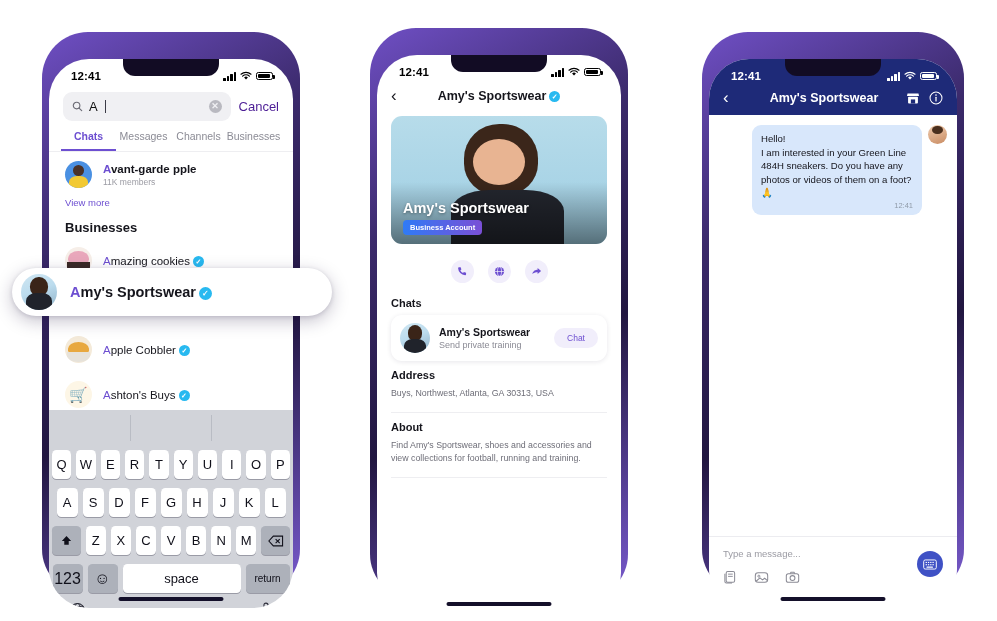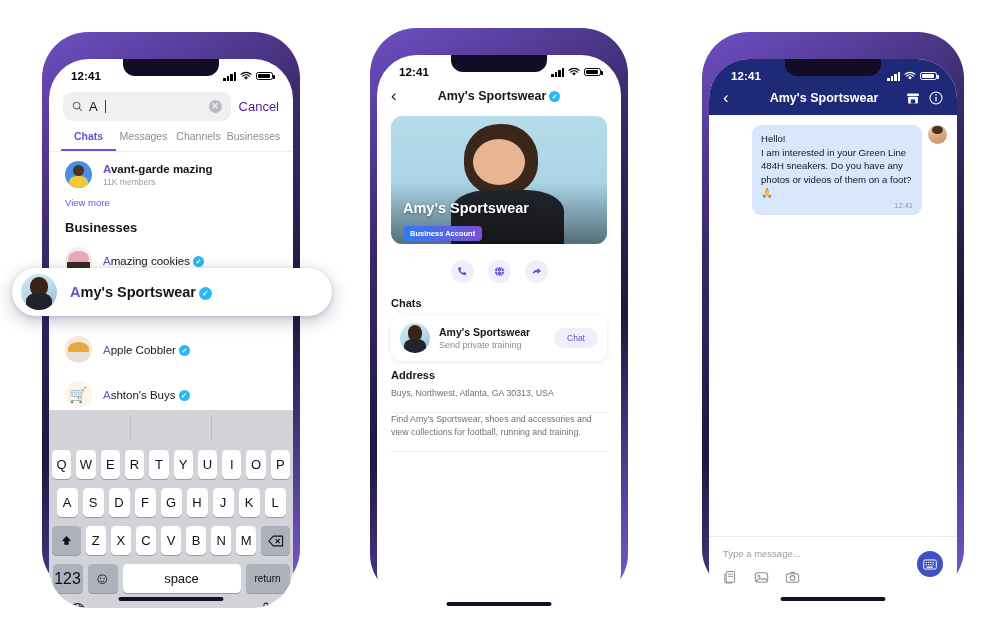--- a/index.html
+++ b/index.html
@@ -100,21 +100,21 @@
   .back-chev { font-size: 17px; color:#15151c; width: 20px; }
   .p2-title { flex:1; text-align:center; font-size:12.5px; font-weight:700; color:#15151c;
               margin-left:-20px; }
   .p2-body { padding: 0 14px; }
   .hero { position:relative; height: 128px; border-radius: 11px; overflow:hidden;
           background: linear-gradient(180deg,#b7dcea 0%,#a9d4e6 55%,#9ccadd 100%); }
   .hero-overlay { position:absolute; left:0; right:0; bottom:0; height: 62px;
                   background: linear-gradient(180deg,rgba(0,0,0,0) 0%,rgba(0,0,0,.45) 100%); }
   .hero-name { position:absolute; left: 12px; bottom: 28px; color:#fff; font-size:14.5px;
                font-weight:700; text-shadow: 0 1px 3px rgba(0,0,0,.4); }
-  .badge { position:absolute; left: 12px; bottom: 3px; font-size:7.5px; font-weight:700;
+  .badge { position:absolute; left: 12px; bottom: 9px; font-size:7.5px; font-weight:700;
            color:#fff; padding: 3px 7px; border-radius: 4px;
            background: linear-gradient(90deg,#2f7bf6 0%,#7a4fd6 100%); }
   .actions { display:flex; justify-content:center; gap: 14px; padding: 16px 0 6px 0; }
   .act { width: 23px; height: 23px; border-radius: 50%; background:#f1eefb;
          display:flex; align-items:center; justify-content:center; }
   .p2-sec { font-size:11px; font-weight:700; color:#15151c; padding: 8px 0 6px 0; }
   .chat-card { background:#fff; border-radius: 11px; padding: 8px 9px; display:flex;
                align-items:center; gap: 9px;
                box-shadow: 0 1px 5px rgba(30,20,60,.10); }
   .chat-card .av { width: 30px; height: 30px; }
@@ -221,21 +221,21 @@
         <div class="tab active">Chats</div>
         <div class="tab">Messages</div>
         <div class="tab">Channels</div>
         <div class="tab">Businesses</div>
       </div>
       <div class="tabs-divider"></div>
 
       <div class="res-row">
         <div class="av av-avant"></div>
         <div>
-          <div class="res-name"><span class="hl">A</span><span>vant-garde mazing</span></div>
+          <div class="res-name"><span class="hl">A</span><span>vant-garde pple</span></div>
           <div class="res-sub">11K members</div>
         </div>
       </div>
       <div class="viewmore">View more</div>
 
       <div class="sec-title">Businesses</div>
 
       <div class="res-row">
         <div class="av av-cookies"></div>
         <div class="biz-name"><span class="hl">A</span><span>mazing cookies</span><span class="verified">✓</span></div>
@@ -400,20 +400,21 @@
             <div class="cc-name">Amy's Sportswear</div>
             <div class="cc-sub">Send private training</div>
           </div>
           <div class="chat-btn">Chat</div>
         </div>
 
         <div class="p2-sec">Address</div>
         <div class="p2-body-text">Buys, Northwest, Atlanta, GA 30313, USA</div>
         <div class="hr"></div>
 
+        <div class="p2-sec">About</div>
         <div class="p2-body-text">Find Amy's Sportswear, shoes and accessories and view collections for football, running and training.</div>
         <div class="hr"></div>
       </div>
 
       <div class="home-ind"></div>
     </div>
   </div>
 
   <div class="phone" id="phone3">
     <div class="phone-inner">

